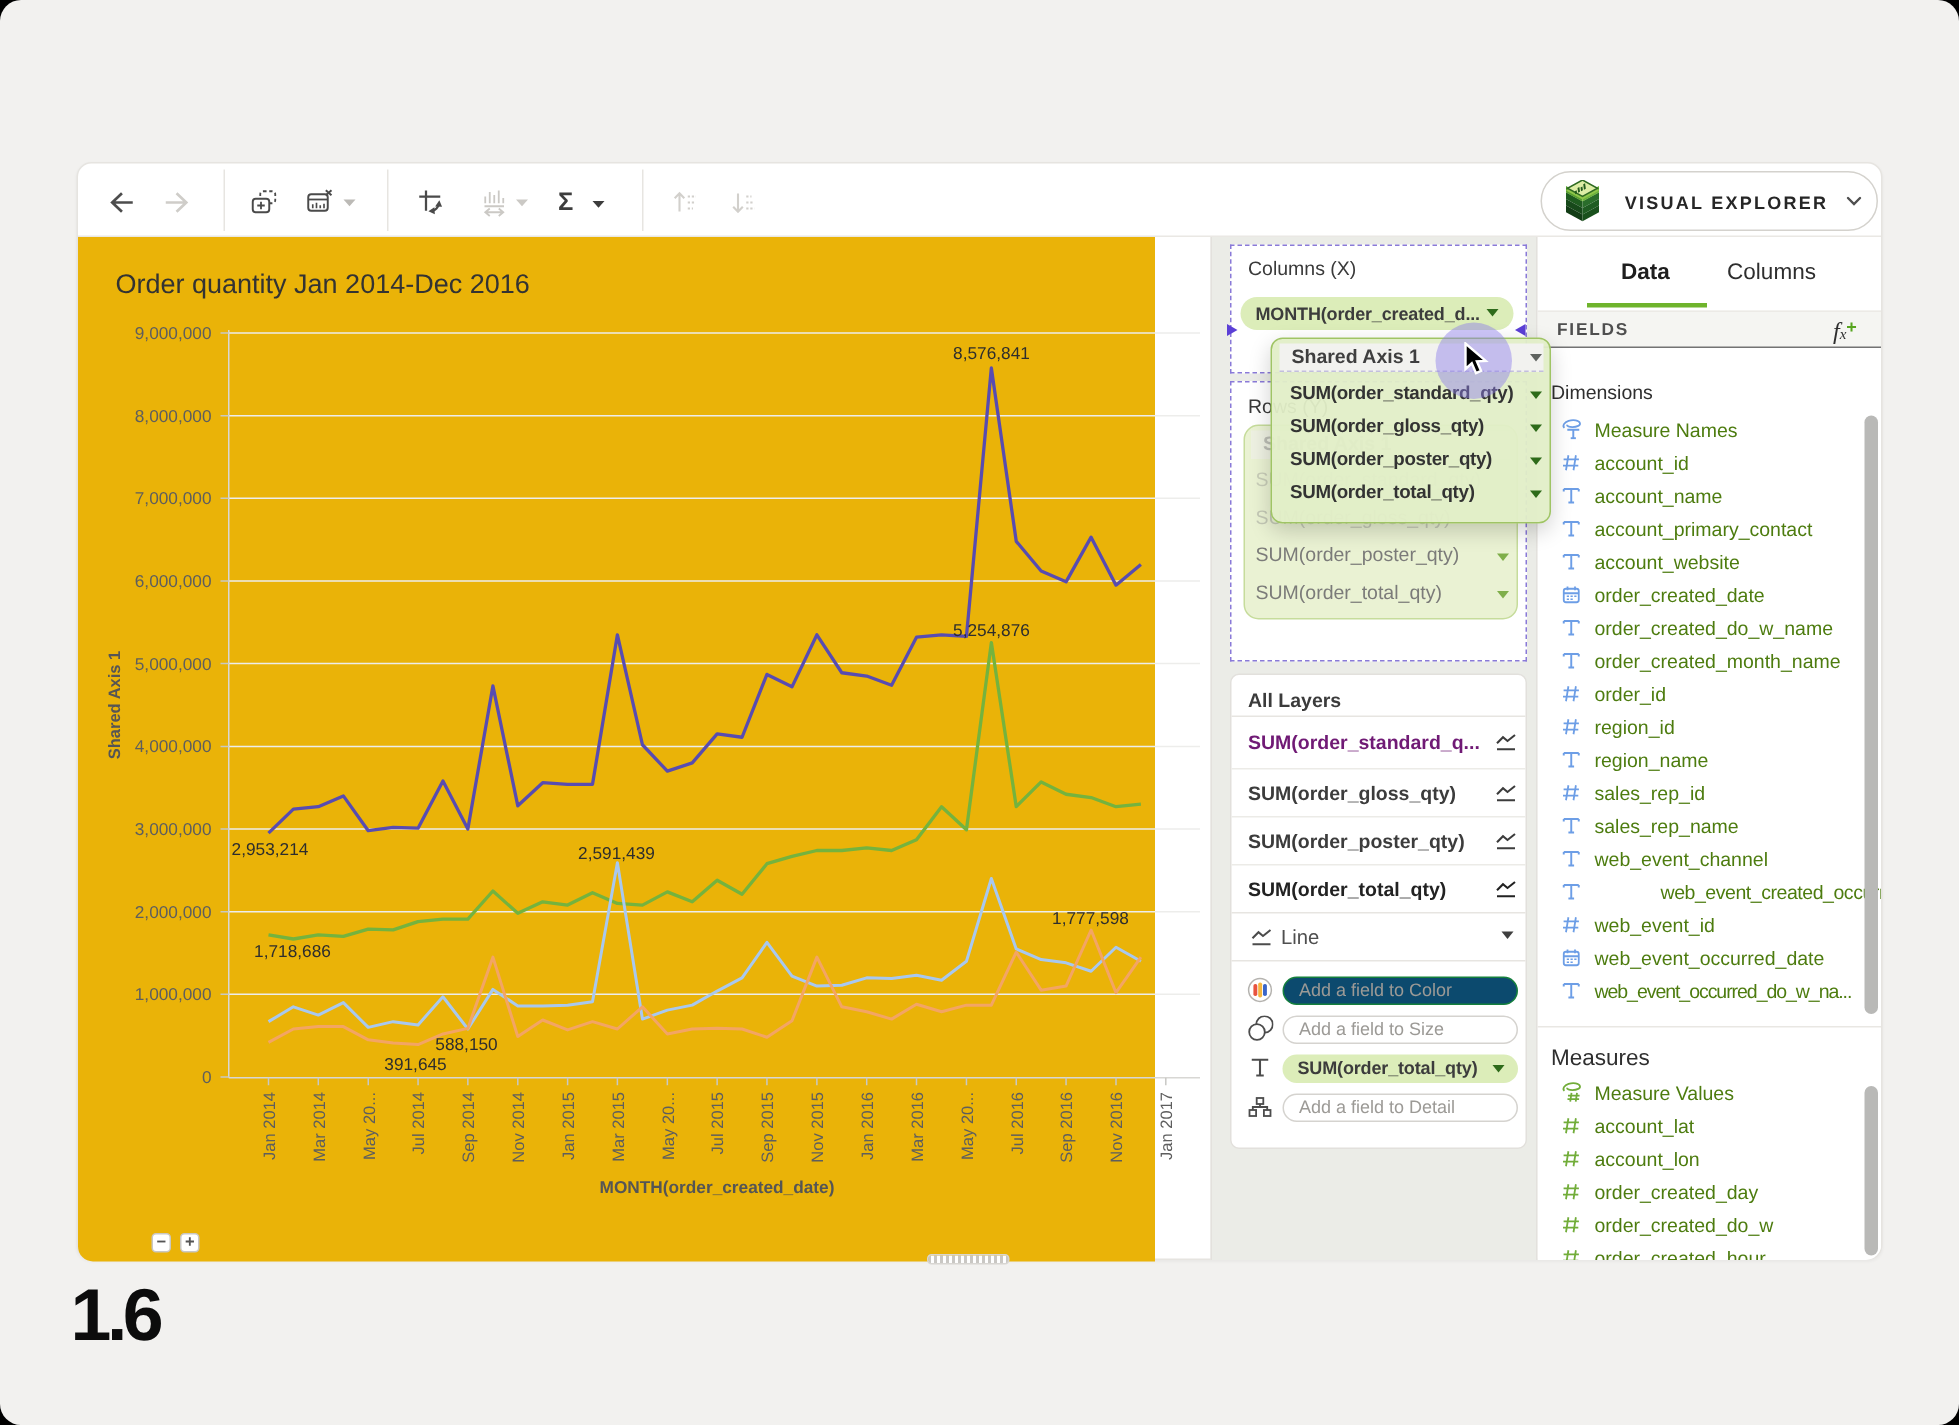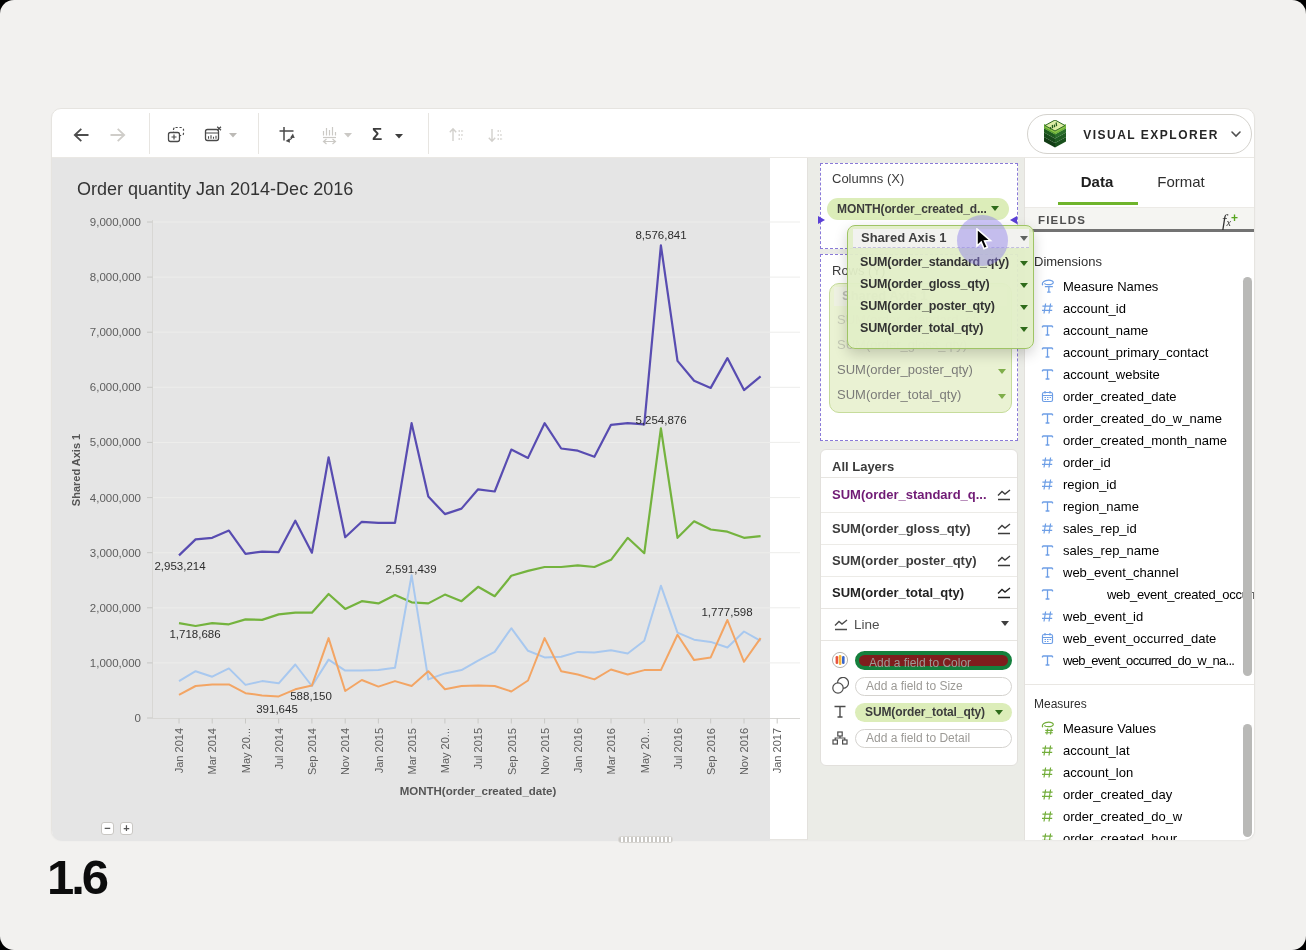--- a/index.html
+++ b/index.html
@@ -10,21 +10,21 @@
   .abs { position:absolute; }
   .sep { position:absolute; top:4px; width:1px; height:41px; background:#e7e5e1; }
   #ver { position:absolute; left:47px; top:849px; font-size:49px; font-weight:bold; color:#0c0c0c; letter-spacing:-3px; }
   
   .dashbox { position:absolute; left:13px; width:198px; background:#fff; border:1px dashed #8a7ad8; }
   .shelftitle { position:absolute; left:11px; top:8px; font-size:13px; font-weight:normal; color:#3a3a3a; }
   .pill { position:absolute; height:22px; border-radius:11px; font-size:12px; font-weight:bold; letter-spacing:-0.1px; color:#3c3c3c; line-height:22px; padding-left:10px; }
   .gpill { background:#dcedb9; }
   .caret { position:absolute; width:0; height:0; border-left:4.5px solid transparent; border-right:4.5px solid transparent; border-top:5.5px solid #3e7419; }
   .card2 { position:absolute; left:13px; width:198px; background:#fff; border:1px solid #e2e0dc; border-radius:6px; }
-  .fieldrow { position:absolute; left:38px; font-size:13px; color:#000000; white-space:nowrap; }
+  .fieldrow { position:absolute; left:38px; font-size:13px; color:#4d7c0f; white-space:nowrap; }
 </style>
 </head>
 <body>
 <div id="page">
   <div id="card">
 
     <div id="toolbar" class="abs" style="left:0;top:0;width:1202px;height:49px;border-bottom:1px solid #eae8e4;">
       <div class="sep" style="left:97px;"></div>
       <div class="sep" style="left:206px;"></div>
       <div class="sep" style="left:376px;"></div>
@@ -88,21 +88,21 @@
           <polygon points="14,0 24,5.5 14,11 4,5.5" fill="#ddeda5" stroke="#2f6b22" stroke-width="1"></polygon>
           <path d="M11 6.8 V4.8 M13.2 6.8 V3.8 M15.4 6.8 V4.4 M17.6 6.8 V3.4" stroke="#245c1d" stroke-width="1.4" transform="rotate(-28 14 5.5) skewX(-20)"></path>
         </svg>
         <div class="abs" style="left:51px;top:13px;width:144px;text-align:center;font-size:12px;font-weight:bold;letter-spacing:1.5px;color:#262626;white-space:nowrap;">VISUAL EXPLORER</div>
         <svg class="abs" style="left:202px;top:15px;" width="12" height="8" viewBox="0 0 12 8">
             <path d="M2 2 L6 6 L10 2" fill="none" stroke="#4f4f4f" stroke-width="1.6" stroke-linecap="round"></path>
           </svg>
       </div>
     </div>
 
-    <div id="chartarea" class="abs" style="left:0;top:49px;width:718px;height:683px;background:#e5e5e5;border-bottom-left-radius:10px;">
+    <div id="chartarea" class="abs" style="left:0;top:49px;width:718px;height:683px;background:#eab308;border-bottom-left-radius:10px;">
       <div class="abs" style="left:25px;top:21px;font-size:18px;color:#333;">Order quantity Jan 2014-Dec 2016</div>
       <svg class="abs" style="left:3px;top:2px;" width="752" height="681" viewBox="55 160 752 681" font-family="Liberation Sans, sans-serif">
       <line x1="152.5" y1="662.9" x2="800" y2="662.9" stroke="#ededeb" stroke-width="1"></line>
       <line x1="152.5" y1="607.8" x2="800" y2="607.8" stroke="#ededeb" stroke-width="1"></line>
       <line x1="152.5" y1="552.7" x2="800" y2="552.7" stroke="#ededeb" stroke-width="1"></line>
       <line x1="152.5" y1="497.6" x2="800" y2="497.6" stroke="#ededeb" stroke-width="1"></line>
       <line x1="152.5" y1="442.4" x2="800" y2="442.4" stroke="#ededeb" stroke-width="1"></line>
       <line x1="152.5" y1="387.3" x2="800" y2="387.3" stroke="#ededeb" stroke-width="1"></line>
       <line x1="152.5" y1="332.2" x2="800" y2="332.2" stroke="#ededeb" stroke-width="1"></line>
       <line x1="152.5" y1="277.1" x2="800" y2="277.1" stroke="#ededeb" stroke-width="1"></line>
@@ -241,21 +241,21 @@
         <div class="abs" style="left:33px;top:167px;font-size:13.5px;color:#4f4f4f;">Line</div>
         <div class="caret" style="left:180px;top:171px;border-top-color:#3f3f3f;"></div>
         <div class="abs" style="left:0;top:190px;width:196px;height:1px;background:#e7e5e1;"></div>
 
         <svg class="abs" style="left:10px;top:201px;" width="18" height="18" viewBox="0 0 18 18">
           <circle cx="9" cy="9" r="7.6" fill="#fff" stroke="#b5b3af" stroke-width="1"></circle>
           <rect x="4.6" y="5" width="2.6" height="8" rx="1.2" fill="#e8543f"></rect>
           <rect x="7.8" y="4" width="2.6" height="10" rx="1.2" fill="#f5b63f"></rect>
           <rect x="11" y="5" width="2.6" height="8" rx="1.2" fill="#3a66c9"></rect>
         </svg>
-        <div class="abs" style="left:34px;top:201px;width:157px;height:19px;border:4px solid #15803d;border-radius:10px;background:#7f1d1d;font-size:12px;color:#9c9a96;line-height:17px;padding-left:10px;">Add a field to Color</div>
+        <div class="abs" style="left:34px;top:201px;width:157px;height:19px;border:1px solid #15803d;border-radius:10px;background:#0c4a6e;font-size:12px;color:#9c9a96;line-height:17px;padding-left:10px;">Add a field to Color</div>
         <svg class="abs" style="left:10px;top:227px;" width="18" height="18" viewBox="0 0 18 18">
           <circle cx="7" cy="11" r="5.2" fill="none" stroke="#4c4c4c" stroke-width="1.2"></circle>
           <path d="M6.5 5.9 A5.5 5.5 0 1 1 12.2 11.4" fill="none" stroke="#4c4c4c" stroke-width="1.2"></path>
         </svg>
         <div class="abs" style="left:34px;top:227px;width:157px;height:19px;border:1px solid #d5d3cf;border-radius:10px;background:#fff;font-size:12px;color:#9c9a96;line-height:17px;padding-left:10px;">Add a field to Size</div>
         <svg class="abs" style="left:10px;top:253px;" width="18" height="18" viewBox="0 0 18 18">
           <path d="M3.5 3.5 H14.5 M9 3.5 V14 M6.5 14 H11.5" fill="none" stroke="#4c4c4c" stroke-width="1.4"></path>
         </svg>
         <div class="pill gpill" style="left:34px;top:253px;width:157px;height:19px;line-height:19px;font-size:12px;">SUM(order_total_qty)
           <div class="caret" style="right:9px;top:7px;border-top-color:#2e6b1a;"></div>
@@ -308,23 +308,23 @@
               <path d="M1.8 5.8 C0.4 4.6 1.6 2.3 4.4 1.5 C7.4 0.6 10.8 1.2 11.4 2.8 C11.9 4.2 9.6 5.3 6.8 5.3 C4.6 5.3 3.4 4.8 3.4 3.9" fill="none" stroke-width="1.1"></path>
               <path d="M3.6 7 H11 M7.3 7 V12.2 M5.7 12.2 H8.9" fill="none" stroke-width="1.2"></path>
             </g>
           <g id="i-mv">
               <path d="M1.8 5.8 C0.4 4.6 1.6 2.3 4.4 1.5 C7.4 0.6 10.8 1.2 11.4 2.8 C11.9 4.2 9.6 5.3 6.8 5.3 C4.6 5.3 3.4 4.8 3.4 3.9" fill="none" stroke-width="1.1"></path>
               <path d="M6.2 7 L5.4 12.5 M9.6 7 L8.8 12.5 M4 8.7 H11.2 M3.7 10.9 H10.9" fill="none" stroke-width="1.1"></path>
             </g>
         </defs>
       </svg>
       <div class="abs" style="left:33px;top:15px;width:78px;text-align:center;font-size:15px;font-weight:bold;color:#1e1e1e;">Data</div>
-      <div class="abs" style="left:117px;top:15px;width:78px;text-align:center;font-size:15px;color:#2e2e2e;">Format</div>
+      <div class="abs" style="left:117px;top:15px;width:78px;text-align:center;font-size:15px;color:#2e2e2e;">Columns</div>
       <div class="abs" style="left:33px;top:44px;width:80px;height:3px;background:#6fb42c;"></div>
-      <div class="abs" style="left:0;top:49px;width:229px;height:25px;background:#f5f5f2;border-top:1px solid #eceae6;border-bottom:3px solid #737373;">
+      <div class="abs" style="left:0;top:49px;width:229px;height:25px;background:#f5f5f2;border-top:1px solid #eceae6;border-bottom:1px solid #737373;">
         <div class="abs" style="left:13px;top:6px;font-size:11.5px;font-weight:bold;letter-spacing:1.2px;color:#4f4f4f;">FIELDS</div>
         <div class="abs" style="left:197px;top:3px;font-family:'Liberation Serif',serif;font-style:italic;font-size:16px;color:#2f2f2f;">f<span style="font-size:10px;">x</span><span style="font-family:'Liberation Sans',sans-serif;font-style:normal;font-size:12px;font-weight:bold;color:#57a51f;vertical-align:4px;">+</span></div>
       </div>
       <div class="abs" style="left:9px;top:96px;font-size:13px;color:#2f2f2f;">Dimensions</div>
       <div class="fieldrow" style="top:121px;">Measure Names</div>
         <svg class="abs" style="left:16px;top:121px;" width="14" height="14" viewBox="0 0 13 13" stroke="#6d9ee6">
           <use href="#i-mn"></use>
         </svg>
       <div class="fieldrow" style="top:143px;">account_id</div>
         <svg class="abs" style="left:16px;top:144px;" width="13" height="13" viewBox="0 0 13 13" stroke="#6d9ee6">
@@ -389,21 +389,21 @@
       <div class="fieldrow" style="top:473px;">web_event_occurred_date</div>
         <svg class="abs" style="left:16px;top:474px;" width="13" height="13" viewBox="0 0 13 13" stroke="#6d9ee6">
           <use href="#i-cal"></use>
         </svg>
       <div class="fieldrow" style="top:495px;letter-spacing:-0.7px;">web_event_occurred_do_w_na...</div>
         <svg class="abs" style="left:16px;top:496px;" width="13" height="13" viewBox="0 0 13 13" stroke="#6d9ee6">
           <use href="#i-t"></use>
         </svg>
       <div class="abs" style="left:218px;top:119px;width:9px;height:399px;background:#b9b9b7;border-radius:4.5px;"></div>
       <div class="abs" style="left:0;top:526px;width:229px;height:1px;background:#e9e7e3;"></div>
-      <div class="abs" style="left:9px;top:539px;font-size:12px;color:#2f2f2f;text-align:right;">Measures</div>
+      <div class="abs" style="left:9px;top:539px;font-size:15px;color:#2f2f2f;text-align:right;">Measures</div>
       <div class="fieldrow" style="top:563px;">Measure Values</div>
         <svg class="abs" style="left:16px;top:563px;" width="14" height="14" viewBox="0 0 13 13" stroke="#72ad3a">
           <use href="#i-mv"></use>
         </svg>
       <div class="fieldrow" style="top:585px;">account_lat</div>
         <svg class="abs" style="left:16px;top:586px;" width="13" height="13" viewBox="0 0 13 13" stroke="#72ad3a">
           <use href="#i-hash"></use>
         </svg>
       <div class="fieldrow" style="top:607px;">account_lon</div>
         <svg class="abs" style="left:16px;top:608px;" width="13" height="13" viewBox="0 0 13 13" stroke="#72ad3a">

